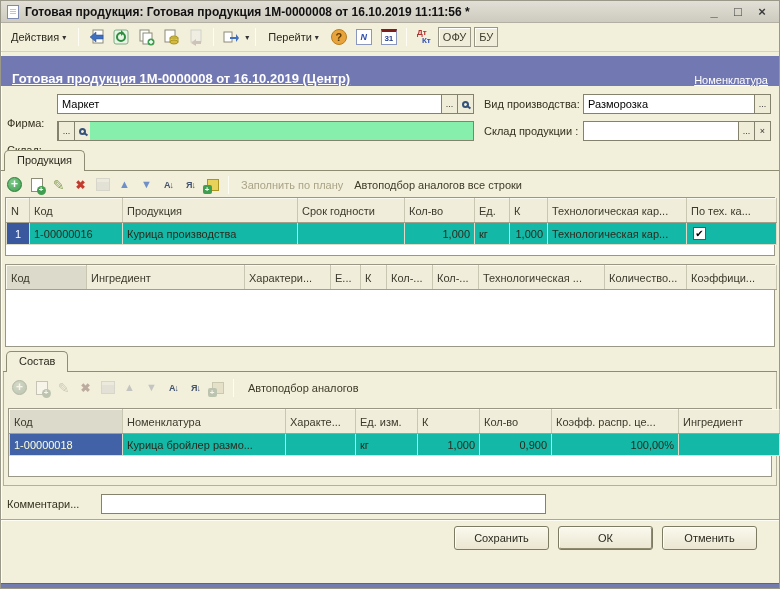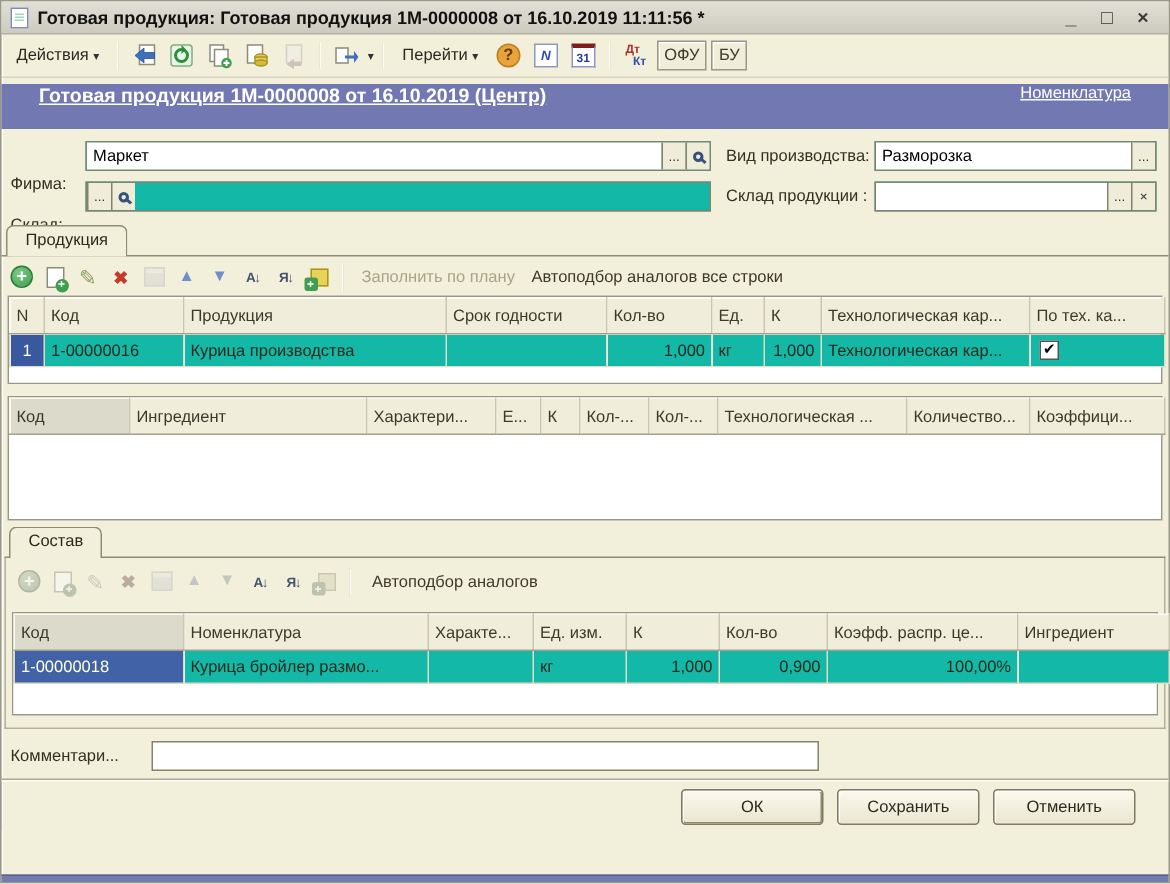--- a/index.html
+++ b/index.html
@@ -32,31 +32,31 @@
   .dtkt { font-size:8px; font-weight:bold; line-height:8px; text-align:left; }
   .dtkt .dt { color:#b03030; } .dtkt .kt { color:#2f4fae; padding-left:5px; }
   .help-circ { width:16px; height:16px; border-radius:50%; background:#e8a33c; border:1px solid #b97f1e;
     color:#5d3c00; font-weight:bold; font-size:11px; display:flex; align-items:center; justify-content:center; }
   .sq-ico { width:16px; height:16px; background:#fff; border:1px solid #8a98c0; display:flex;
     align-items:center; justify-content:center; font-size:9px; font-weight:bold; }
   .n-ico { color:#2f4fae; font-style:italic; }
   .cal-ico { color:#274090; border-top:3px solid #7f1d1d; font-size:8px; }
 
   
-  .header-band { flex:0 0 30px; margin-top:4px; background:#7278b2; display:flex; align-items:flex-start;
-    justify-content:space-between; padding:0 25px; }
+  .header-band { flex:0 0 30px; margin-top:4px; background:#7278b2; display:flex; align-items:flex-end;
+    justify-content:space-between; padding:0 11px; }
   .band-title { color:#fff; font-weight:bold; font-size:13px; text-decoration:underline; cursor:pointer; }
   .band-user { color:#fff; font-size:11px; text-decoration:underline; cursor:pointer; }
 
   
   .fields { padding:7px 6px 3px 6px; }
   .field-row { display:flex; align-items:center; height:22px; margin-bottom:5px; }
   .flabel1 { width:50px; flex:0 0 50px; color:#33321f;margin-top:37px; }
   .flabel2 { width:99px; flex:0 0 99px; margin-left:10px; color:#33321f; }
-  .input-wrap { display:flex; height:20px; border:1px solid #84826c; background:#14b8a6; align-items:stretch; }
+  .input-wrap { display:flex; height:20px; border:1px solid #84826c; background:#86efac; align-items:stretch; }
   .iw1 { width:417px; flex:0 0 417px; }
   .iw2 { flex:1; margin-right:2px; }
   .input-wrap input { flex:1; border:none; outline:none; font:inherit; padding:0 4px; background:#fff; min-width:0; }
   .fld-btn { width:16px; flex:0 0 16px; background:#efecd8; border-left:1px solid #84826c;
     display:flex; align-items:center; justify-content:center; font-size:9px; color:#333; cursor:pointer; }
   .mag { width:7px; height:7px; border:2px solid #35527c; border-radius:50%; position:relative; }
   .mag::after { content:""; position:absolute; width:5px; height:2px; background:#35527c;
     right:-4px; bottom:-2px; transform:rotate(40deg); }
 
   
@@ -456,19 +456,19 @@
       <div class="filler" style="height:20px"></div>
     </div>
   </div>
 
   <div class="comment-row">
     <span class="clabel">Комментари...</span>
     <input class="comment-input" value="" style="">
   </div>
 
   <div class="btnbar">
+    <div class="btn">Сохранить</div>
     <div class="btn default">ОК</div>
-    <div class="btn">Сохранить</div>
     <div class="btn">Отменить</div>
   </div>
 
   <div class="bottom-strip"></div>
 </div>
 
 </body></html>

